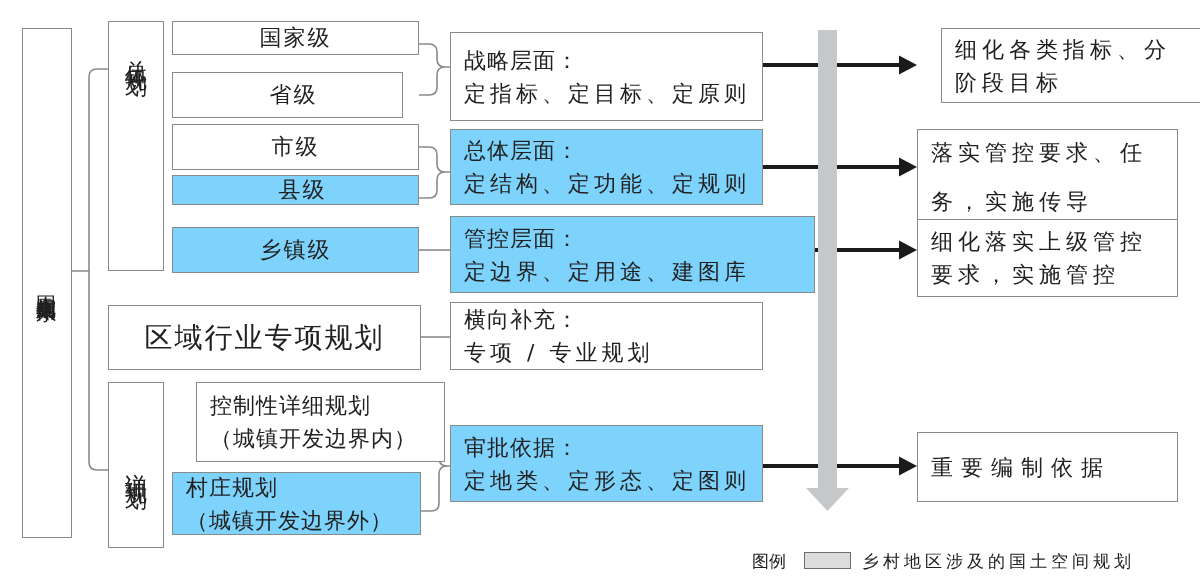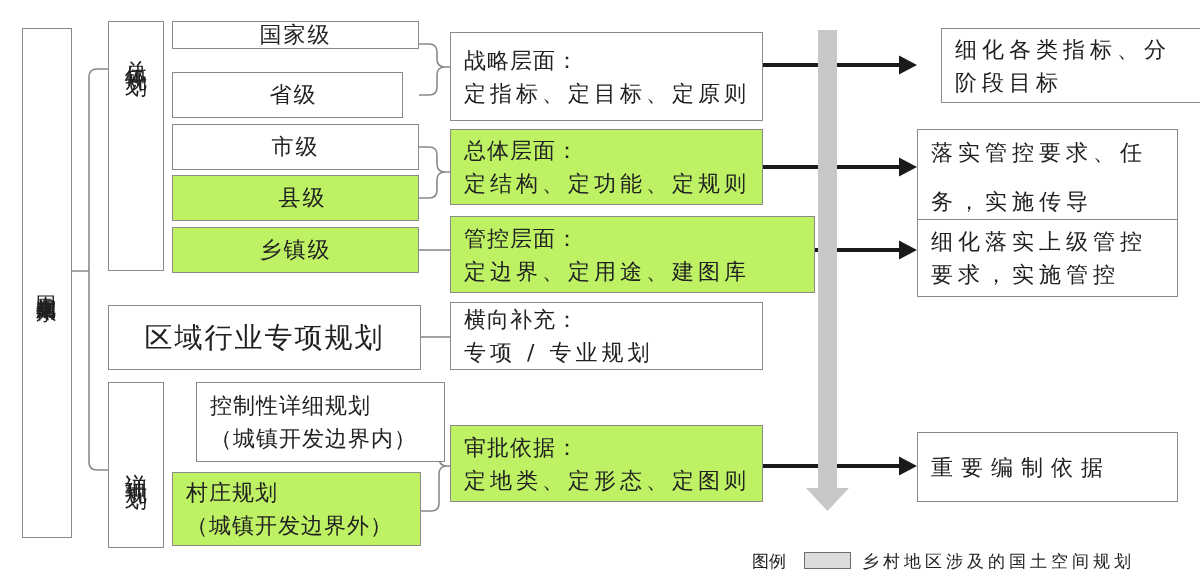--- a/index.html
+++ b/index.html
@@ -6,21 +6,21 @@
   .canvas {
     position:relative; width:1200px; height:580px; background:#ffffff;
     font-family:"DejaVu Sans","Liberation Sans",sans-serif;
     color:#212121; overflow:hidden;
   }
   .overlay { position:absolute; left:0; top:0; width:1200px; height:580px; }
   .box {
     position:absolute; box-sizing:border-box;
     border:1.6px solid #8a8a8a; background:#ffffff; color:#212121;
   }
-  .hl { background:#bef264; }
+  .hl { background:#7dd3fc; }
   .flex-c { display:flex; align-items:center; justify-content:center; }
   .vbox { display:flex; align-items:center; justify-content:center; }
   .vbox.top { align-items:flex-start; }
   .vspan { writing-mode:vertical-rl; text-orientation:upright; }
   .root-span   { font-size:20px; letter-spacing:1px; }
   .branch-span { font-size:22px; letter-spacing:5px; }
   .vbox.top .branch-span { padding-top:20px; }
   .level { font-size:22px; letter-spacing:2px; }
   .wide-center { font-size:28px; letter-spacing:2px; }
   .lines { display:flex; flex-direction:column; justify-content:center; padding-left:13px; }
@@ -80,49 +80,49 @@
   </svg>
 
   <div class="box vbox" style="left:22px; top:28px; width:50px; height:510px;">
     <span class="vspan root-span">国土空间规划体系</span>
   </div>
 
   <div class="box vbox top" style="left:108px; top:21px; width:56px; height:250px;">
     <span class="vspan branch-span">总体规划</span>
   </div>
 
-  <div class="box flex-c level" style="left:172px; top:21px; width:247px; height:28px;">
+  <div class="box flex-c level" style="left:172px; top:21px; width:247px; height:34px;">
     <span>国家级</span>
   </div>
   <div class="box flex-c level" style="left:172px; top:72px; width:231px; height:46px;padding-left:12px;">
     <span>省级</span>
   </div>
   <div class="box flex-c level" style="left:172px; top:124px; width:247px; height:46px;">
     <span>市级</span>
   </div>
-  <div class="box flex-c level hl" style="left:172px; top:175px; width:247px; height:46px;padding-left:14px;">
+  <div class="box flex-c level hl" style="left:172px; top:175px; width:247px; height:30px;padding-left:14px;">
     <span>县级</span>
   </div>
   <div class="box flex-c level hl" style="left:172px; top:227px; width:247px; height:46px;">
     <span>乡镇级</span>
   </div>
 
   <div class="box flex-c wide-center" style="left:108px; top:305px; width:313px; height:65px;">
     <span>区域行业专项规划</span>
   </div>
 
   <div class="box vbox" style="left:108px; top:382px; width:56px; height:166px;">
     <span class="vspan branch-span">详细规划</span>
   </div>
 
   <div class="box lines dplan" style="left:188px; top:382px; width:249px; height:80px;margin-left:8px;">
     <span>控制性详细规划</span>
     <span>（城镇开发边界内）</span>
   </div>
-  <div class="box lines dplan hl" style="left:172px; top:472px; width:249px; height:74px;">
+  <div class="box lines dplan hl" style="left:172px; top:472px; width:249px; height:63px;">
     <span>村庄规划</span>
     <span>（城镇开发边界外）</span>
   </div>
 
   <div class="box lines phase" style="left:450px; top:32px; width:313px; height:89px;">
     <span class="t1">战略层面：</span>
     <span class="t2">定指标、定目标、定原则</span>
   </div>
   <div class="box lines phase hl" style="left:450px; top:129px; width:313px; height:76px;">
     <span class="t1">总体层面：</span>

